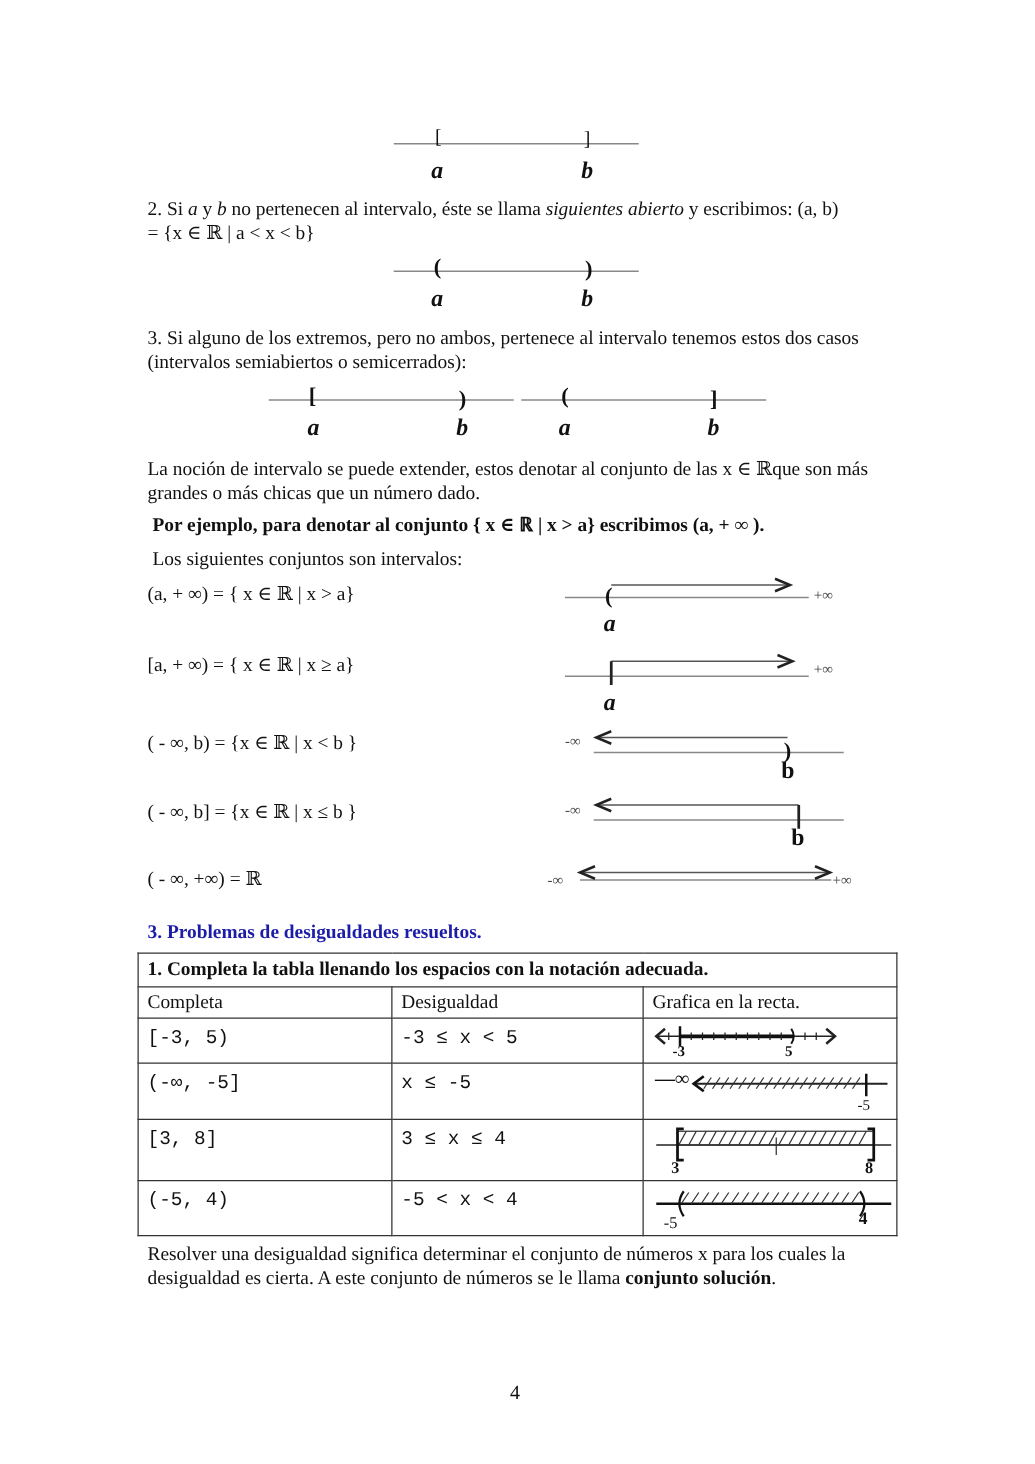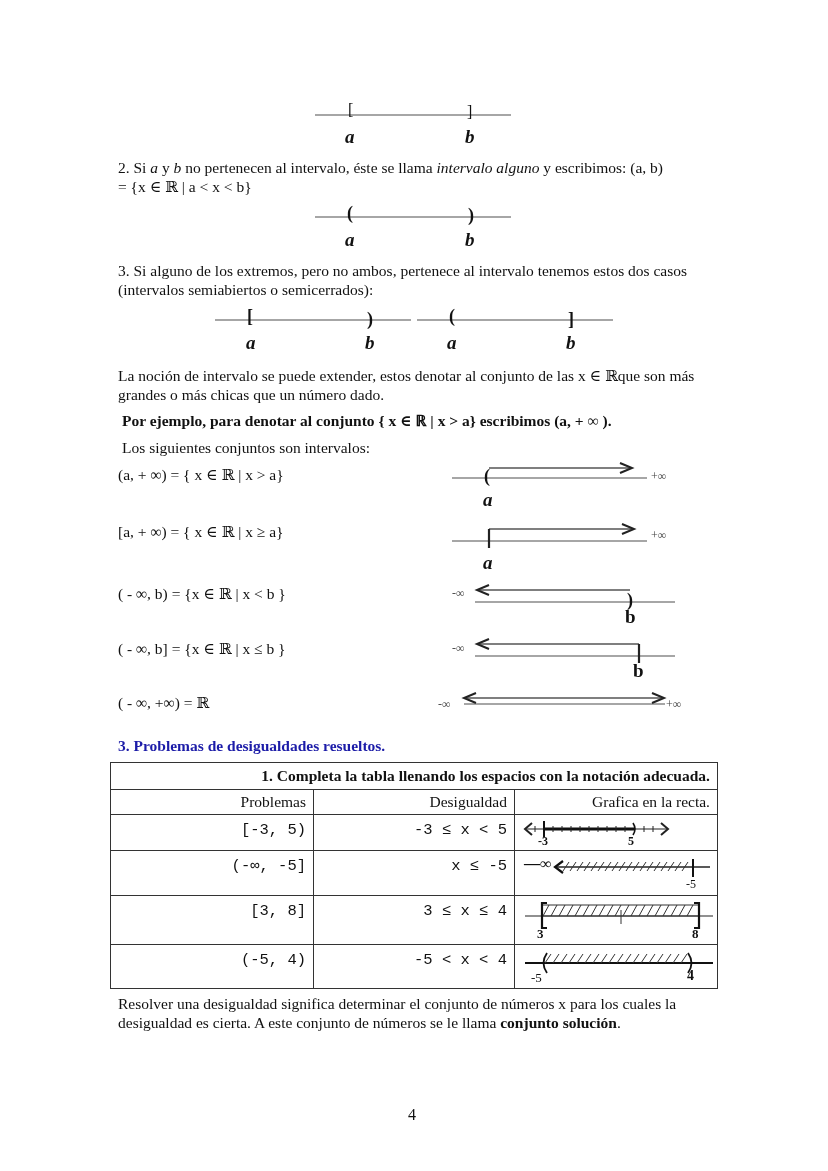--- a/index.html
+++ b/index.html
@@ -5,21 +5,21 @@
   html, body { margin: 0; padding: 0; background: #ffffff; }
   body { width: 828px; height: 1171px; position: relative; overflow: hidden;
          font-family: "Liberation Serif", "DejaVu Serif", serif; color: #111; font-size: 15.5px; }
   .abs { position: absolute; }
   .para { position: absolute; left: 118px; width: 600px; line-height: 19px; }
   .nl-label { position: absolute; font-weight: bold; font-style: italic; font-size: 19px; }
   .nl-label.upright { font-style: normal; }
   svg { position: absolute; overflow: visible; }
   .heading { position: absolute; left: 118px; top: 737px; color: #1c1ca8; font-weight: bold; font-size: 15.5px; }
   table.tbl { position: absolute; left: 110px; top: 762px; width: 608px; border-collapse: collapse; }
-  table.tbl td { border: 1.3px solid #333; padding: 0 7px; vertical-align: top; font-size: 15.5px; text-align: right; }
+  table.tbl td { border: 1.3px solid #333; padding: 0 7px; vertical-align: top; font-size: 15.5px; }
   .tbl .title-cell { font-weight: bold; height: 26px; line-height: 26px; }
   .tbl .hdr td { height: 24px; line-height: 24px; }
   .tbl .r1 td { height: 35px; }
   .tbl .r2 td { height: 44px; }
   .tbl .r3 td { height: 48px; }
   .tbl .r4 td { height: 43px; }
   .tbl .cell-text { display: block; margin-top: 6px; font-family: Liberation Mono, monospace; }
   .tbl td.graph { position: relative; padding: 0; }
   .page-num { position: absolute; left: 408px; top: 1106px; font-size: 16px; }
 </style>
@@ -30,21 +30,21 @@
   <svg style="left:315px;top:105px" width="200" height="20">
     <line x1="0" y1="10" x2="196" y2="10" stroke="#888" stroke-width="1.3"></line>
   </svg>
   <span class="abs" style="left:348px;top:101px;font-size:16px;">[</span>
   <span class="abs" style="left:467px;top:103px;font-size:16px;">]</span>
   <span class="nl-label" style="left:345px;top:126px;">a</span>
   <span class="nl-label" style="left:465px;top:126px;">b</span>
 </div>
 
 <div class="para" style="top:158px;">
-  <span>2. Si </span><i>a</i><span> y </span><i>b</i><span> no pertenecen al intervalo, éste se llama </span><i>intervalo alguno</i><span> y escribimos: (a, b)</span><br>
+  <span>2. Si </span><i>a</i><span> y </span><i>b</i><span> no pertenecen al intervalo, éste se llama </span><i>siguientes abierto</i><span> y escribimos: (a, b)</span><br>
   <span>= {x ∈ ℝ | a &lt; x &lt; b}</span>
 </div>
 <div>
   <svg style="left:315px;top:207px" width="200" height="20">
     <line x1="0" y1="10" x2="196" y2="10" stroke="#888" stroke-width="1.3"></line>
   </svg>
   <span class="abs" style="left:347px;top:203px;font-size:18px;font-weight:bold;">(</span>
   <span class="abs" style="left:468px;top:205px;font-size:18px;font-weight:bold;">)</span>
   <span class="nl-label" style="left:345px;top:229px;">a</span>
   <span class="nl-label" style="left:465px;top:229px;">b</span>
@@ -135,21 +135,21 @@
 </div>
 
 <div class="heading">3. Problemas de desigualdades resueltos.</div>
 
 <table class="tbl">
   <tbody>
       <tr>
     <td colspan="3" class="title-cell">1.  Completa la tabla llenando los espacios con la notación adecuada.</td>
   </tr>
   <tr class="hdr">
-    <td style="width:188px">Problemas</td>
+    <td style="width:188px">Completa</td>
     <td style="width:186px">Desigualdad</td>
     <td>Grafica en la recta.</td>
   </tr>
 
   <tr class="r1">
     <td>
           <span class="cell-text">[-3, 5)</span>
         </td>
     <td>
           <span class="cell-text">-3 ≤ x &lt; 5</span>

